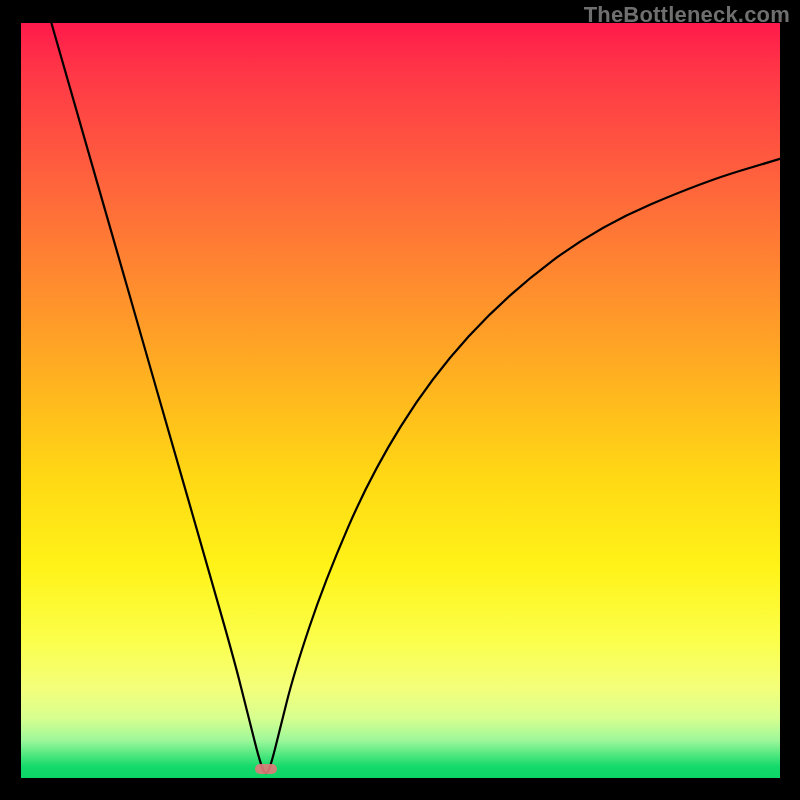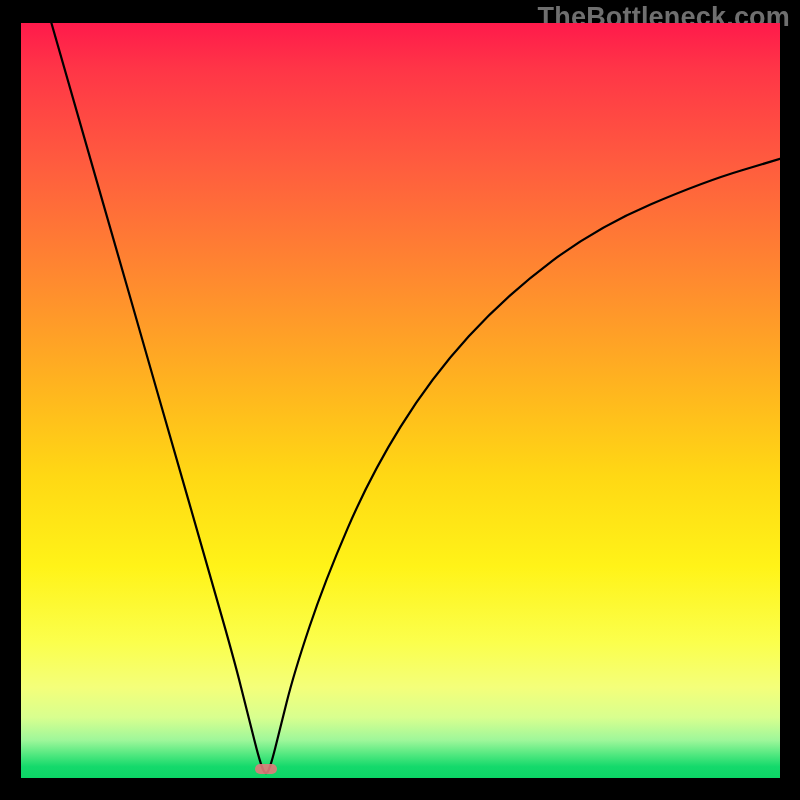--- a/index.html
+++ b/index.html
@@ -15,21 +15,21 @@
     position: relative;
     width: 800px;
     height: 800px;
     background: #000;
   }
   .watermark {
     position: absolute;
     top: 2px;
     right: 10px;
     color: #6f6f6f;
-    font-size: 27px;
+    font-size: 22px;
     font-weight: 600;
     letter-spacing: 0.2px;
     user-select: none;
   }
   .plot-area {
     position: absolute;
     left: 21px;
     top: 23px;
     width: 759px;
     height: 755px;

